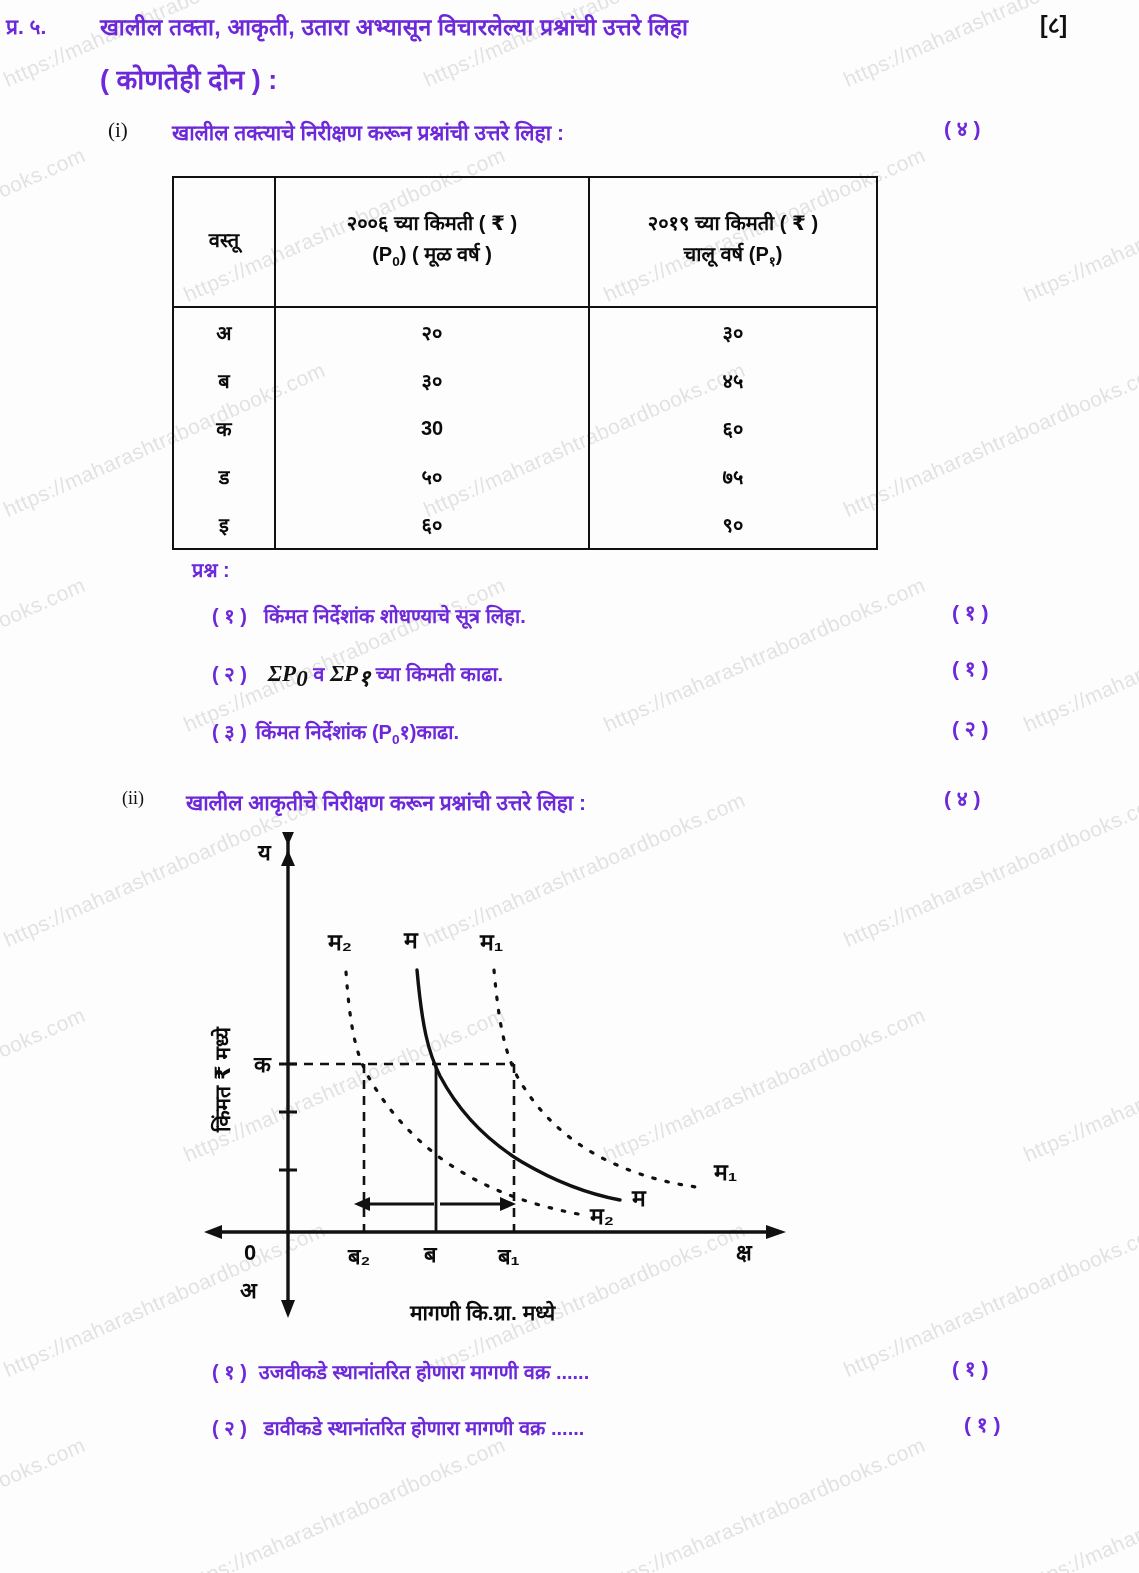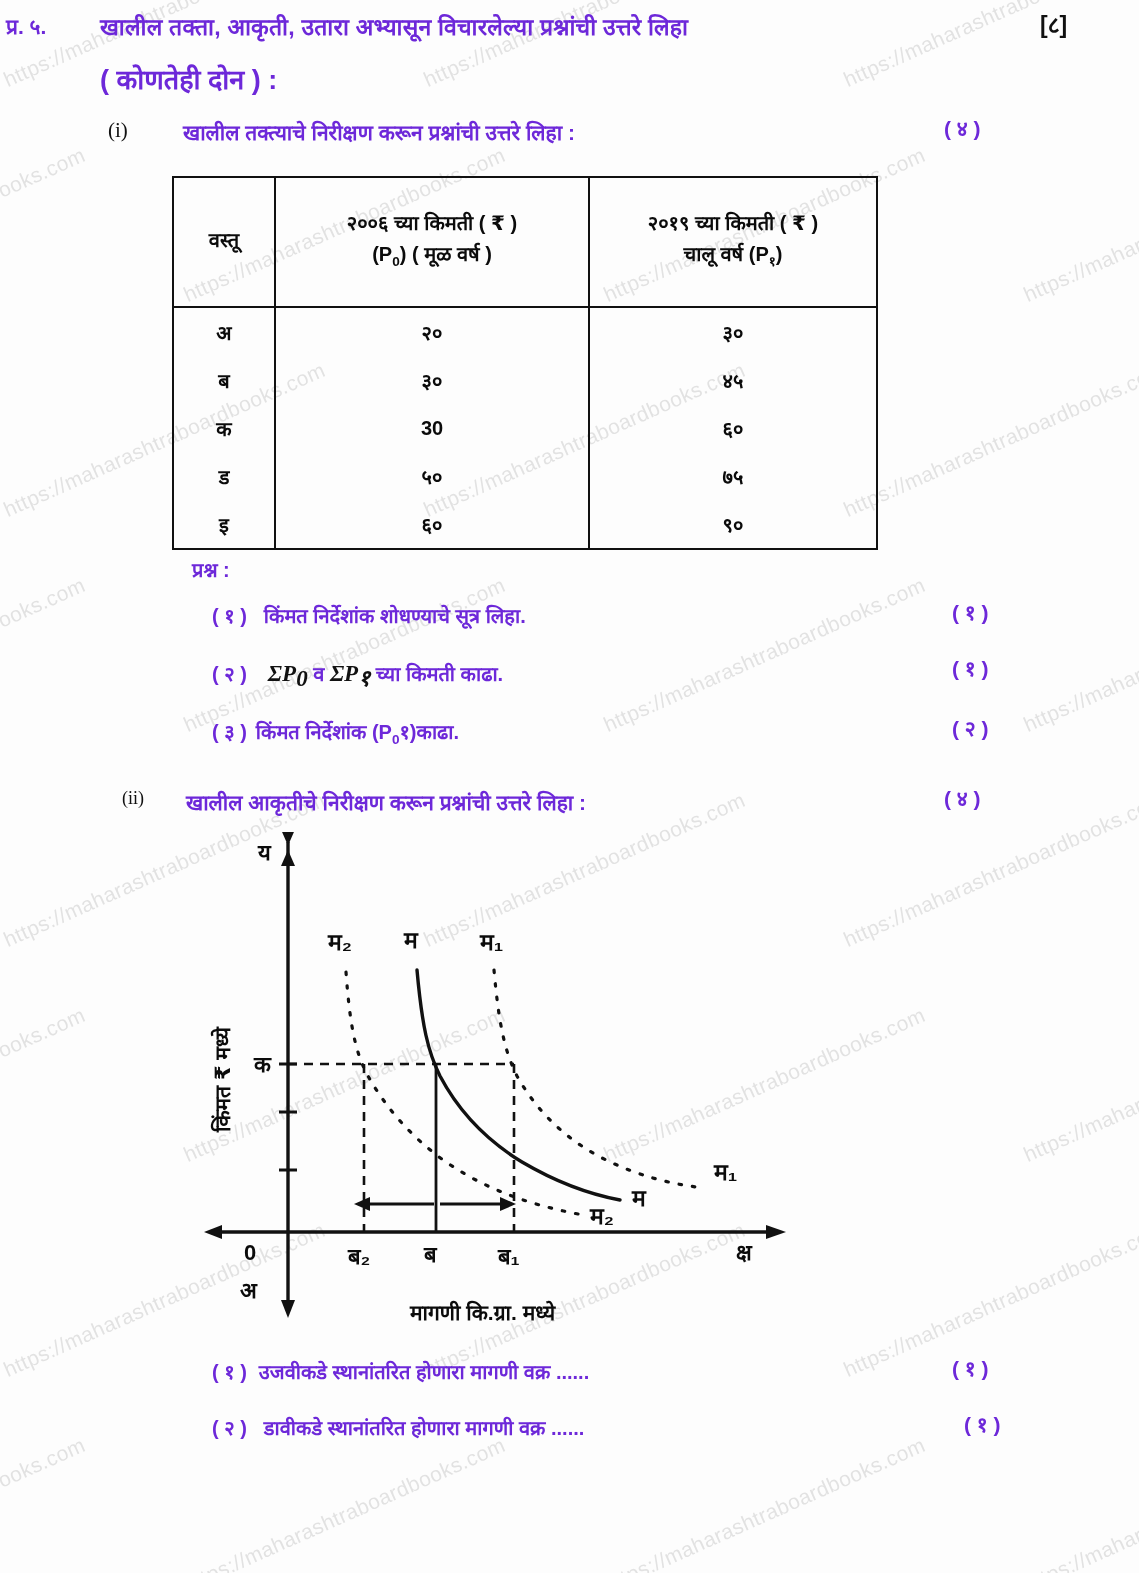--- a/index.html
+++ b/index.html
@@ -73,21 +73,20 @@
 
   
   .sub-i-label {
     left: 108px; top: 118px;
     font-size: 21px;
     font-family: "Liberation Serif", serif;
   }
   .sub-i-text {
     left: 172px; top: 118px;
     font-size: 21px;
-    margin-left: 11px;
   }
   .marks-i {
     left: 944px; top: 114px;
     font-size: 21px;
   }
 
   
   .price-table {
     position: absolute;
     left: 172px;

